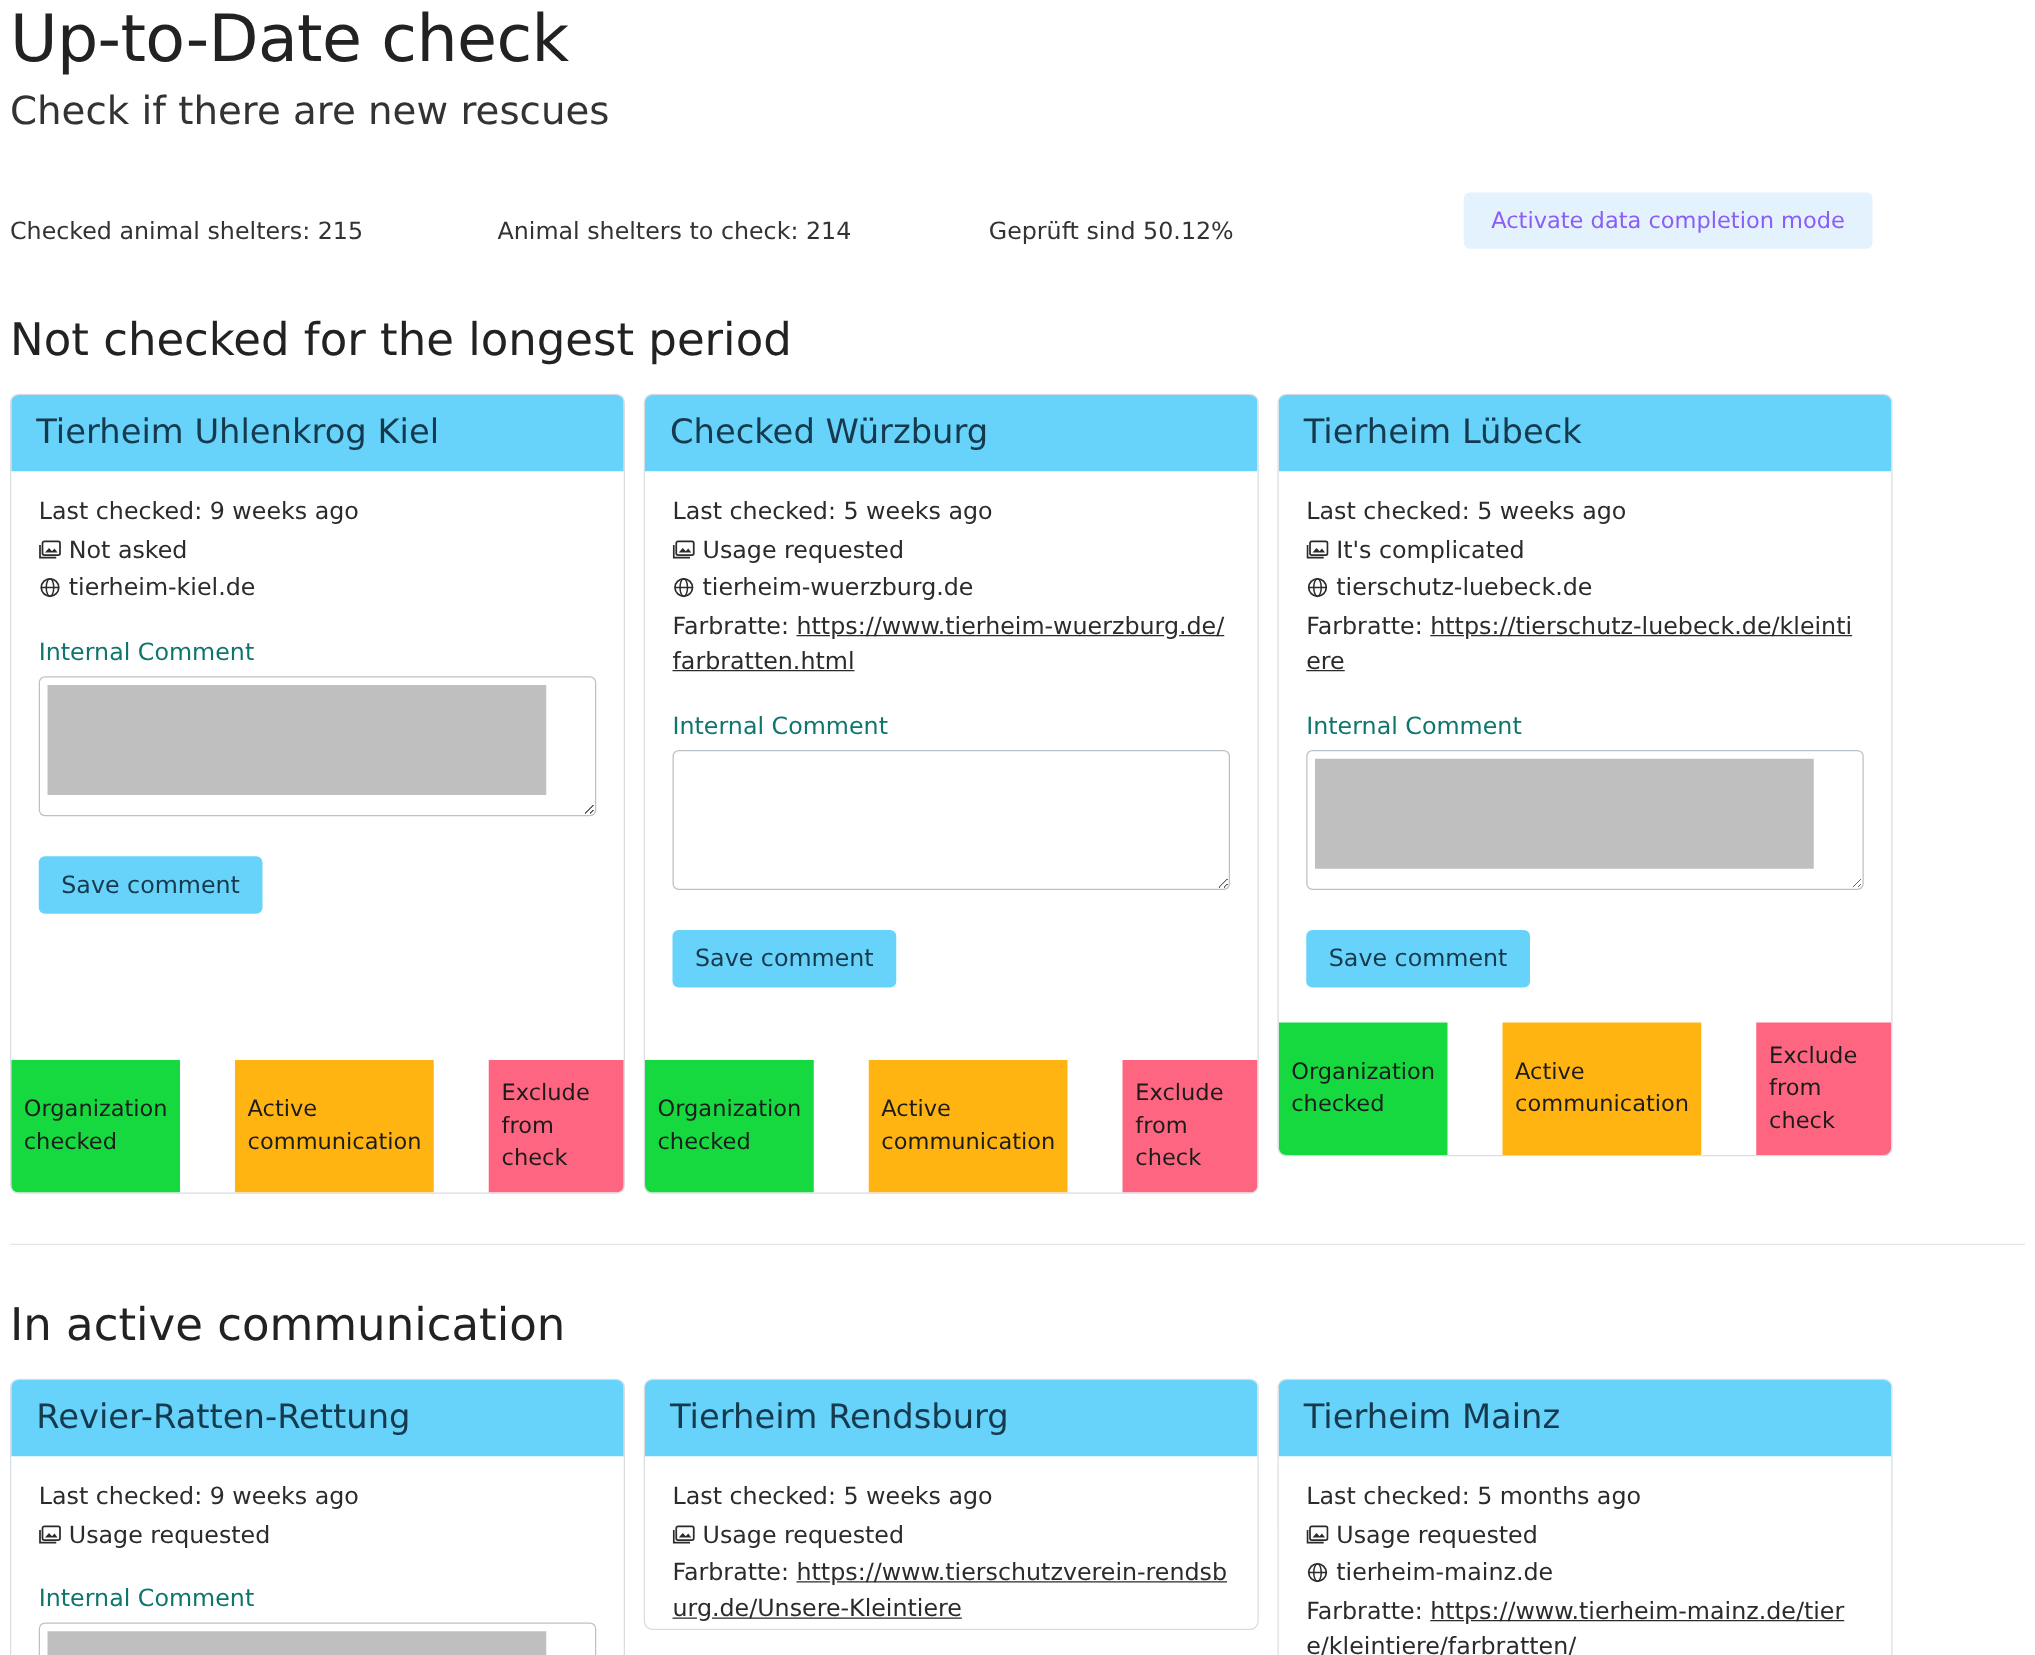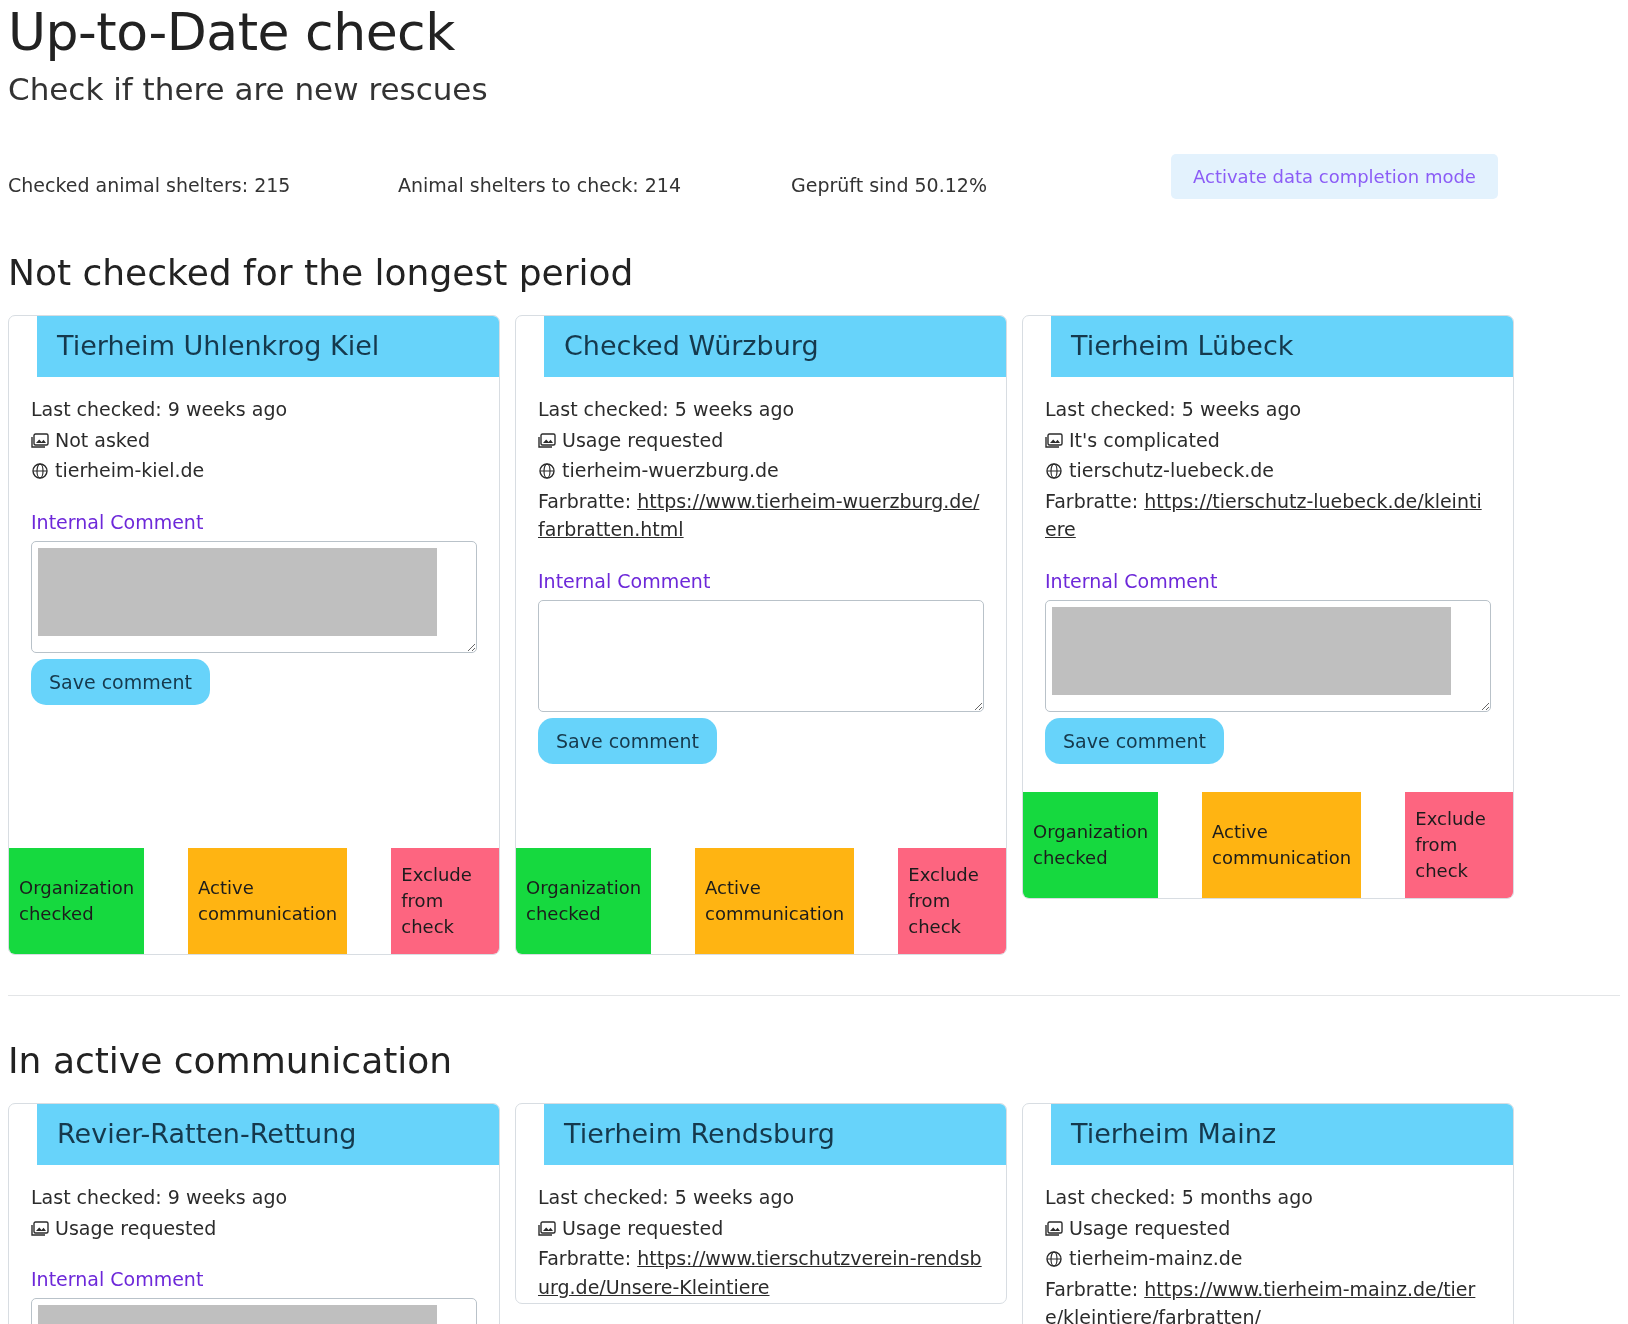--- a/index.html
+++ b/index.html
@@ -77,21 +77,20 @@
     overflow: hidden;
     display: flex;
     flex-direction: column;
   }
   .card-header {
     background: #67d3fa;
     padding: 14px 20px 16px 20px;
     font-size: 27px;
     color: #15394d;
     font-weight: 400;
-    margin-left: 28px;
   }
   .card-body {
     padding: 18px 22px 10px 22px;
     flex: 1 1 auto;
   }
   .line {
     font-size: 19px;
     line-height: 1.5;
     color: #2b2b2b;
     margin: 0 0 2px 0;
@@ -104,21 +103,21 @@
     margin-right: 6px;
   }
   .line a {
     color: #2b2b2b;
     text-decoration: underline;
     word-break: break-all;
   }
   .comment-label {
     font-size: 19px;
     margin: 26px 0 8px 0;
-    color: #6d28d9;
+    color: #0f766e;
   }
   textarea.comment {
     width: 100%;
     height: 112px;
     border: 1px solid #b9c2c9;
     border-radius: 5px;
     font-family: inherit;
     font-size: 17px;
     padding: 8px;
     resize: vertical;
@@ -126,28 +125,28 @@
     background: #fff;
     color: #333;
   }
   textarea.comment.filled {
     background-image: linear-gradient(#bfbfbf, #bfbfbf);
     background-repeat: no-repeat;
     background-position: 6px 6px;
     background-size: calc(100% - 45px) calc(100% - 22px);
   }
   .btn-save {
-    margin-top: 6px;
+    margin-top: 32px;
     background: #67d3fa;
     border: none;
     color: #16394c;
     font-size: 19px;
     font-family: inherit;
     padding: 12px 18px;
-    border-radius: 15px;
+    border-radius: 5px;
     cursor: pointer;
   }
   .card-actions {
     display: flex;
     margin-top: 18px;
     gap: 44px;
   }
   .action {
     flex: 1 1 0;
     padding: 14px 10px;

